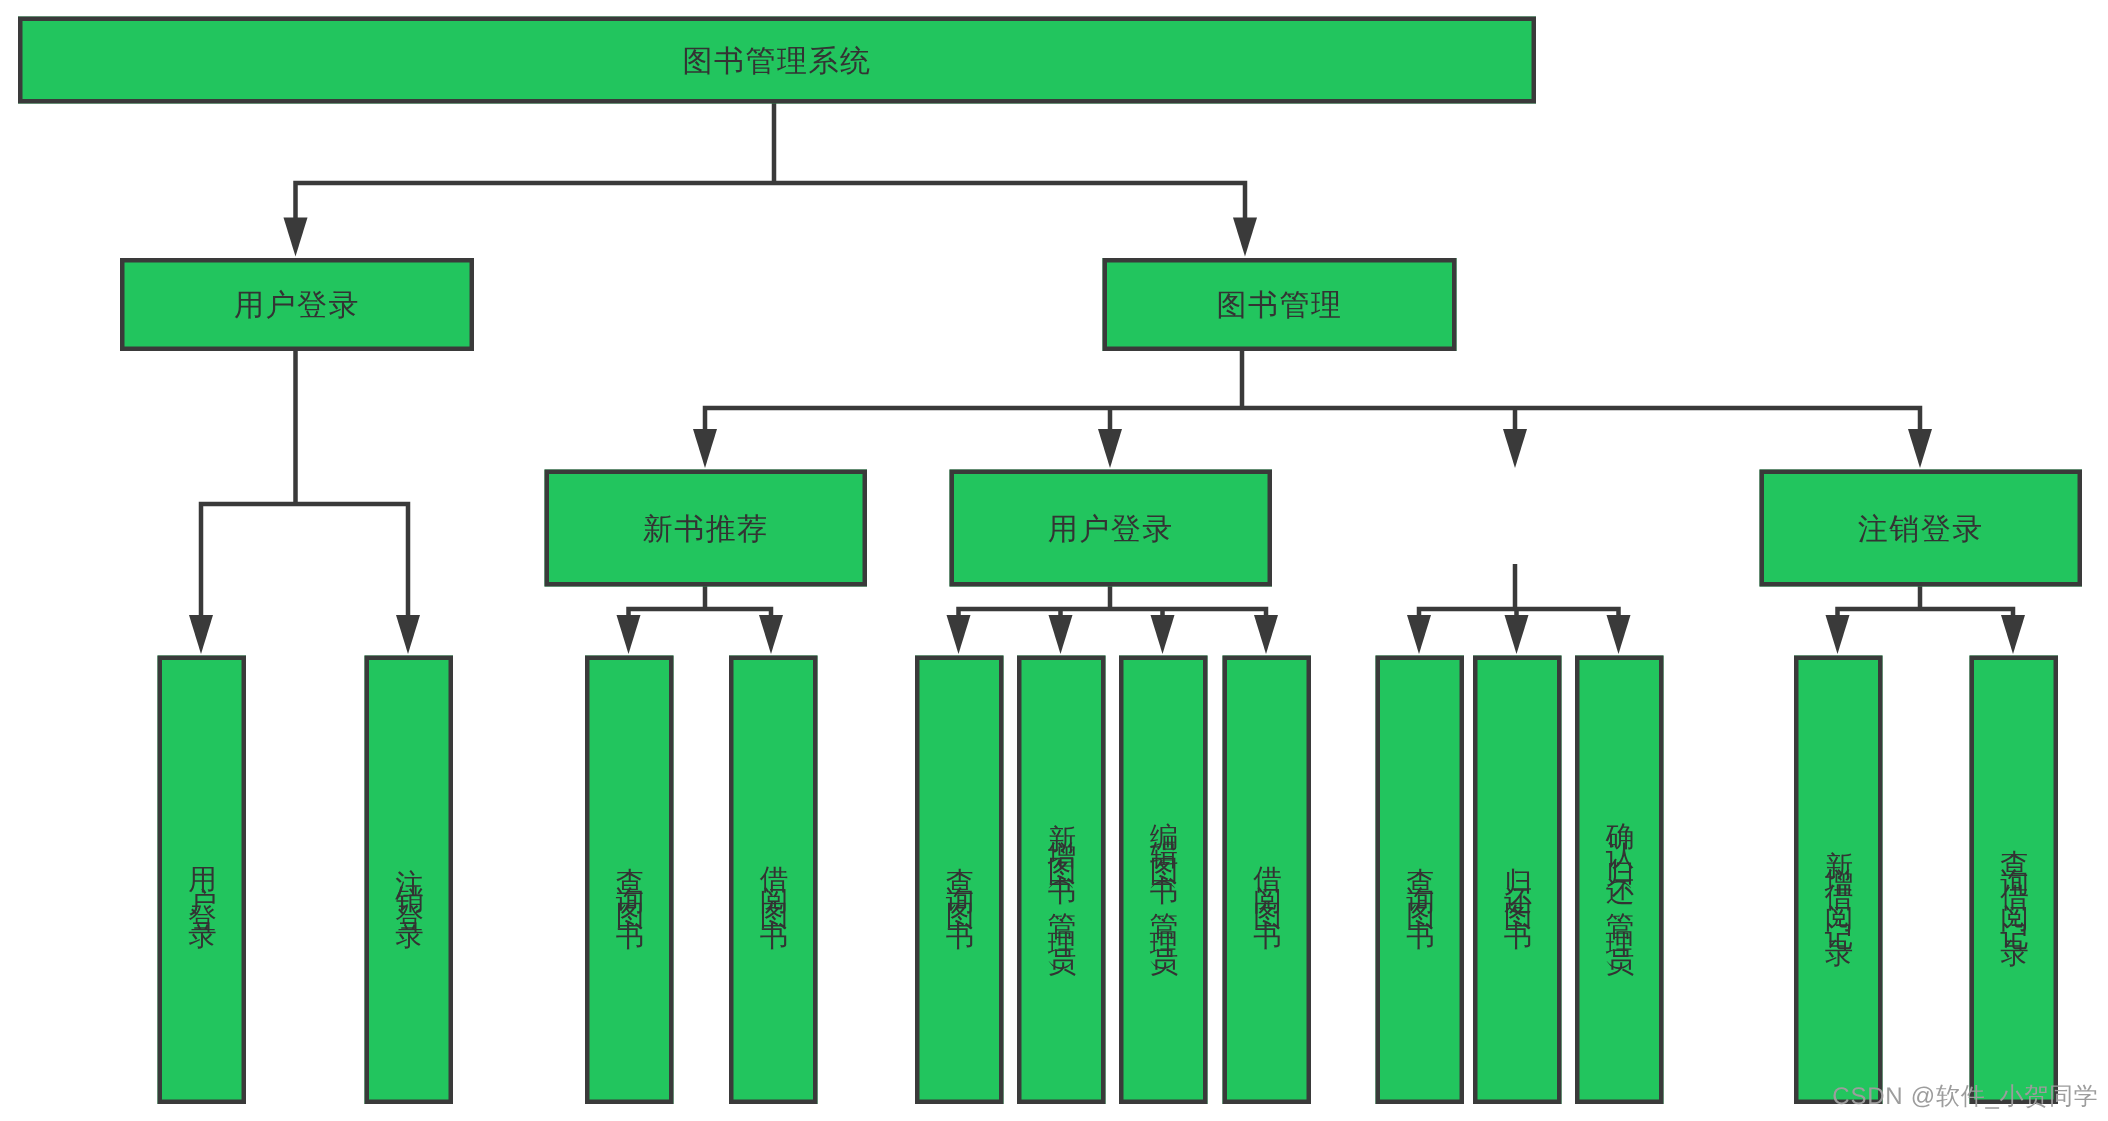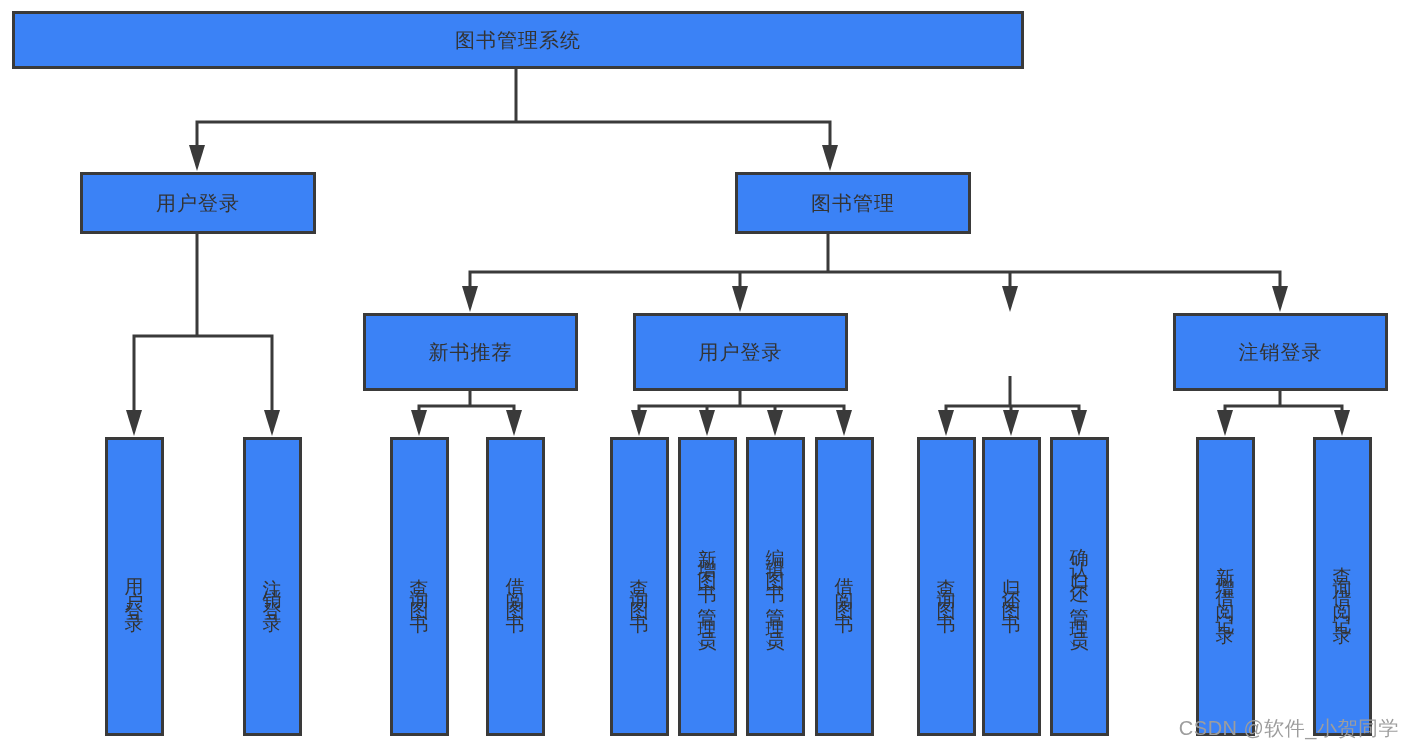--- a/index.html
+++ b/index.html
@@ -14,21 +14,21 @@
   }
   .connectors {
     position: absolute;
     left: 0; top: 0;
     width: 1405px; height: 747px;
     z-index: 0;
   }
   .node {
     position: absolute;
     box-sizing: border-box;
-    background: #3b82f6;
+    background: #22c55e;
     border: 3px solid #3a3a3a;
     display: flex;
     align-items: center;
     justify-content: center;
     z-index: 1;
   }
   .node .label {
     font-size: 20px;
     letter-spacing: 1px;
     color: #333333;
@@ -43,21 +43,21 @@
     text-orientation: upright;
     font-size: 19px;
     letter-spacing: 12px;
     line-height: 1;
     color: #333333;
   }
   .watermark {
     position: absolute;
     right: 6px;
     bottom: 5px;
-    font-size: 20px;
+    font-size: 16px;
     letter-spacing: 0.5px;
     color: #9d9d9d;
     z-index: 2;
     white-space: nowrap;
   }
 </style>
 </head>
 <body>
 
 <div class="stage">

